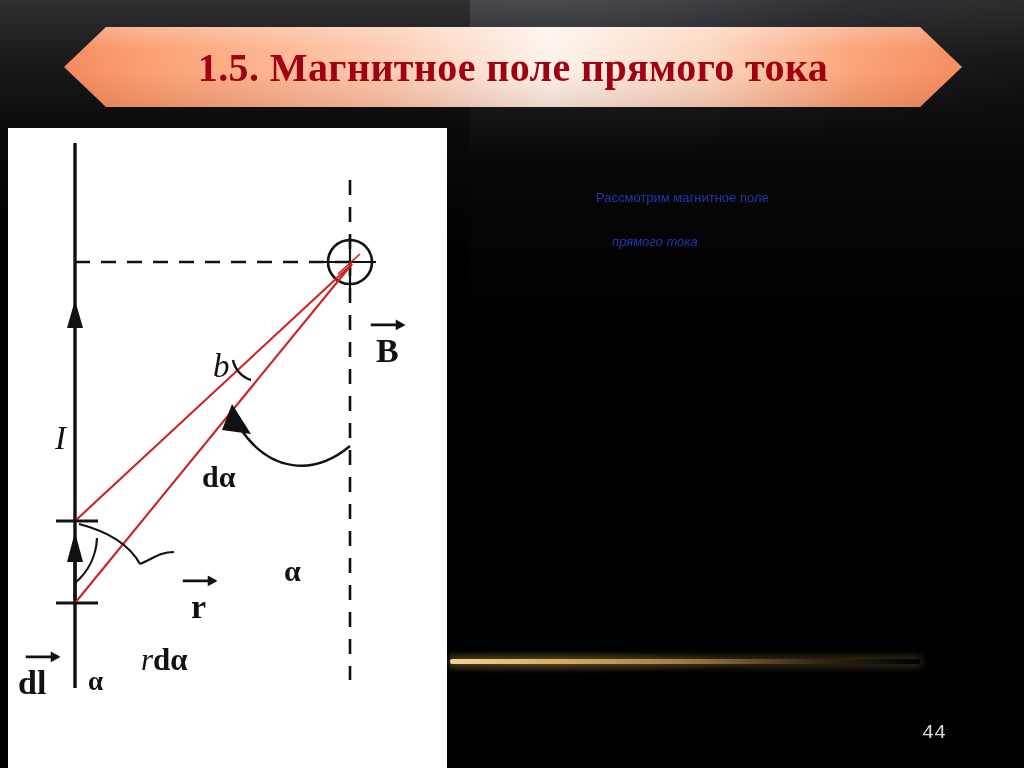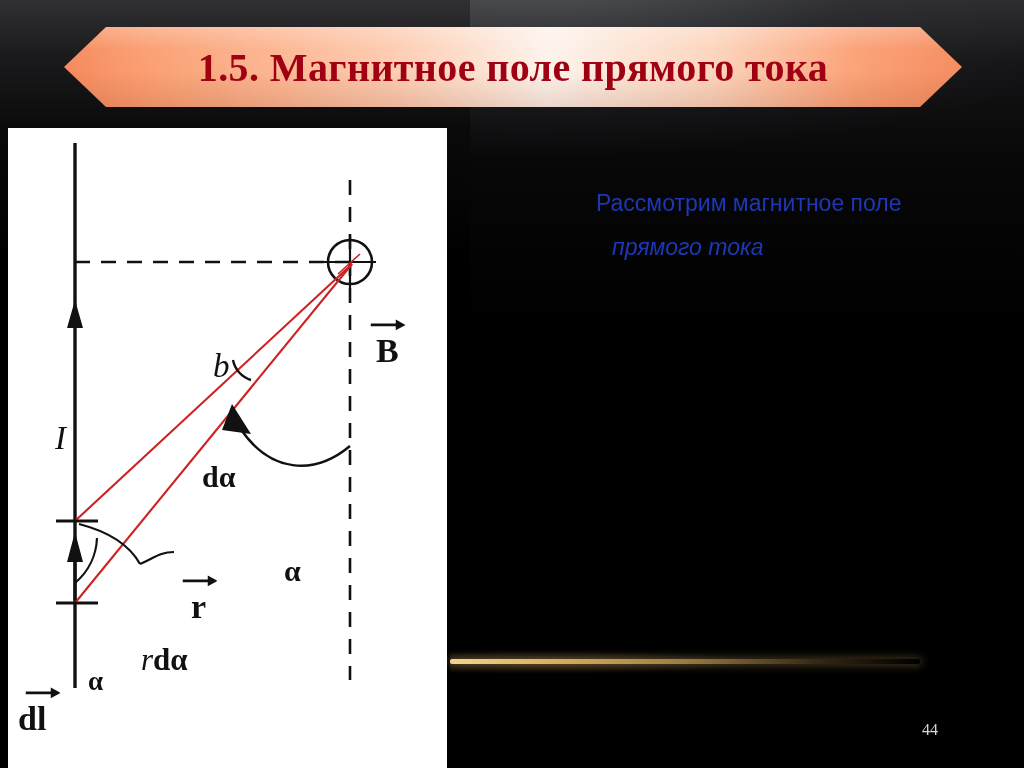--- a/index.html
+++ b/index.html
@@ -111,34 +111,34 @@
     letter-spacing: 0.4px;
     color: #a00012;
     white-space: nowrap;
   }
 
   
   .caption-line {
     position: absolute;
     color: #1d38b4;
     font-family: "Liberation Sans", sans-serif;
-    font-size: 23px;
+    font-size: 13px;
     white-space: nowrap;
   }
   #caption-1 { left: 596px; top: 190px; }
   #caption-2 { left: 612px; top: 234px; font-style: italic; }
 
   
   #page-number {
     position: absolute;
     left: 922px;
     top: 721px;
     color: #d8d8d8;
-    font-family: Liberation Serif, serif;
-    font-size: 16px;
+    font-family: Liberation Mono, monospace;
+    font-size: 20px;
   }
 
   
   #figure-panel {
     position: absolute;
     left: 8px;
     top: 128px;
     width: 439px;
     height: 640px;
     background: #ffffff;
@@ -155,21 +155,21 @@
   }
   .serif-ital { font-family: "Liberation Serif", serif; font-style: italic; }
   .serif-up   { font-family: "Liberation Serif", serif; font-style: normal; font-weight: bold; }
 
   #lbl-b   { left: 205px; top: 222px; font-size: 33px; }
   #lbl-I   { left: 47px;  top: 294px; font-size: 33px; }
   #lbl-B   { left: 368px; top: 206px; font-size: 34px; font-weight: bold; }
   #lbl-dalpha { left: 194px; top: 334px; font-size: 30px; }
   #lbl-alpha-big { left: 276px; top: 428px; font-size: 30px; }
   #lbl-r   { left: 183px; top: 462px; font-size: 34px; font-weight: bold; }
-  #lbl-dl  { left: 10px;  top: 538px; font-size: 34px; margin-top: 36px; }
+  #lbl-dl  { left: 10px;  top: 538px; font-size: 34px; }
   #lbl-alpha-small { left: 80px; top: 540px; font-size: 27px; }
   #lbl-rdalpha { left: 133px; top: 516px; font-size: 31px; }
 
   .vec-wrap { position: relative; display: inline-block; }
   .vec-arrow {
     position: absolute;
     left: 50%;
     transform: translateX(-48%);
     top: -0.52em;
     width: 1.05em;

